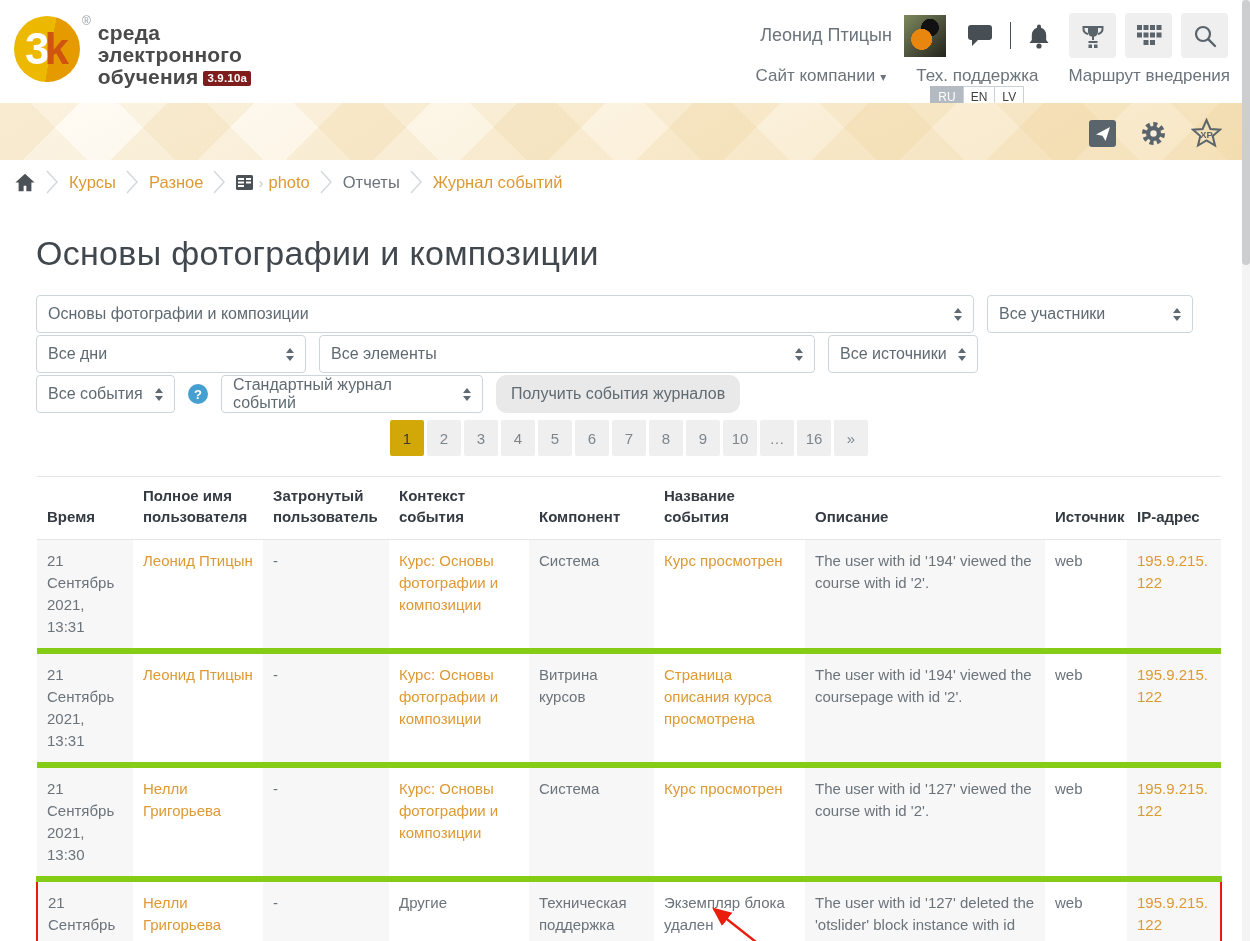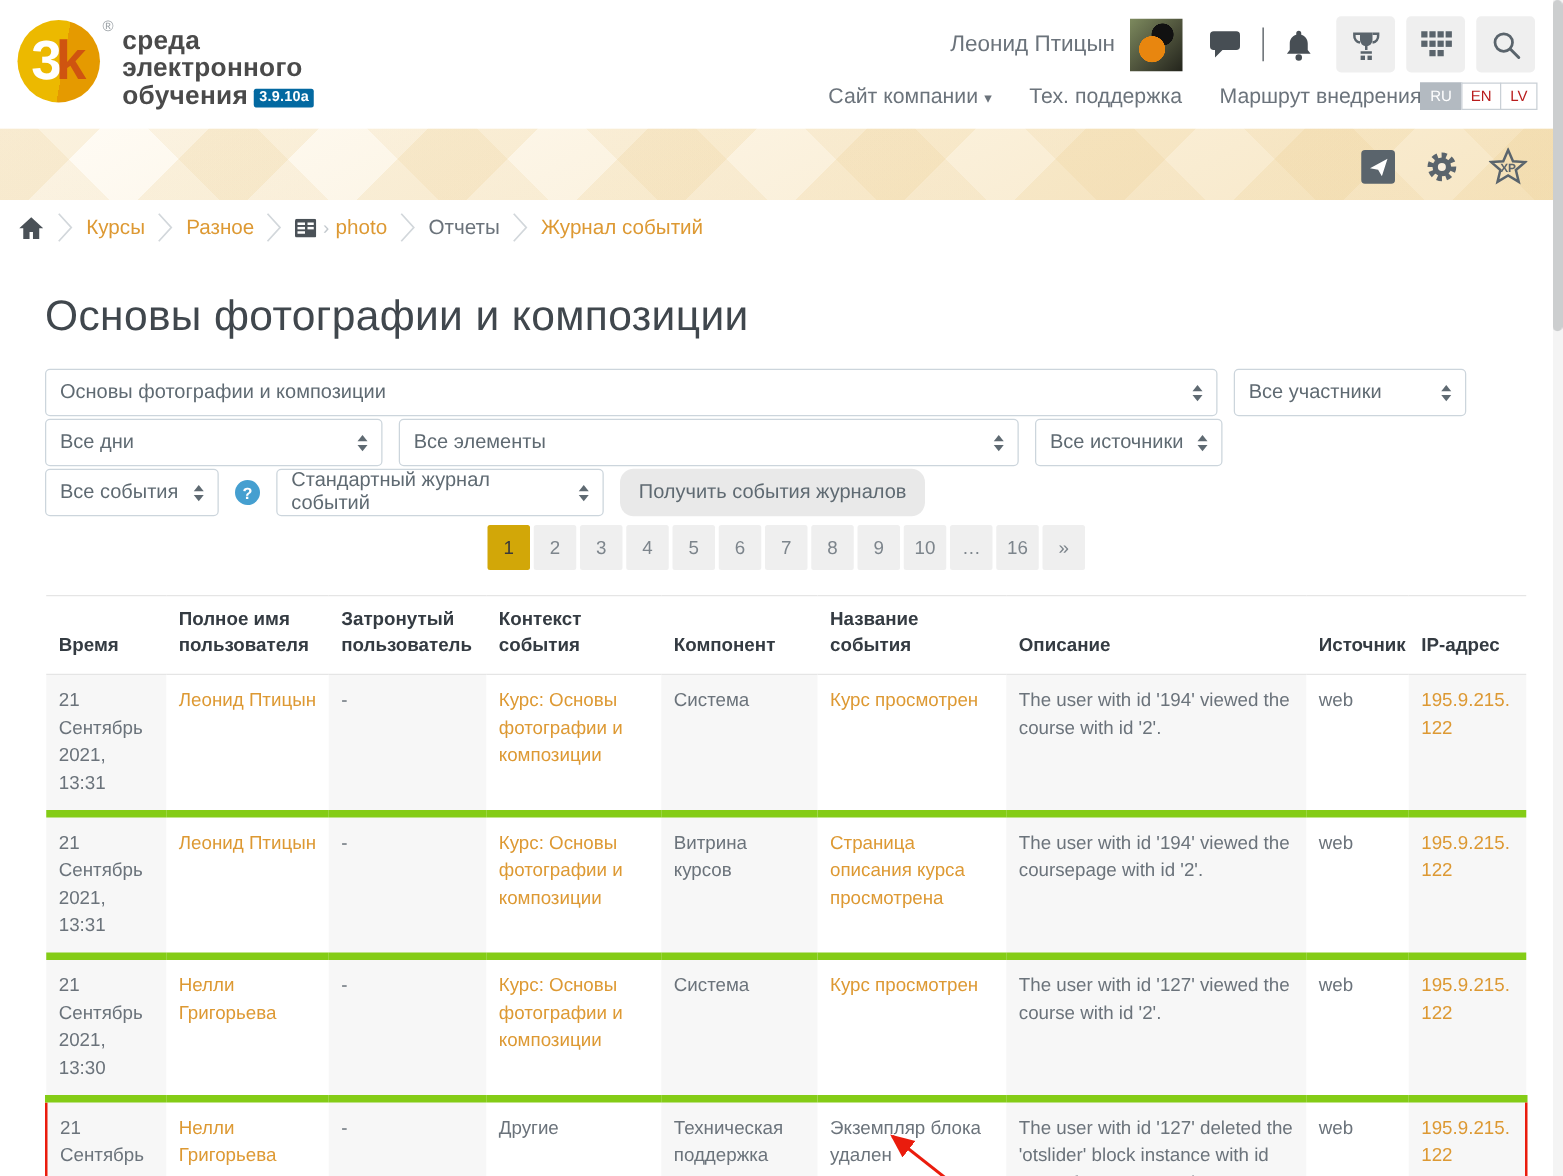--- a/index.html
+++ b/index.html
@@ -11,41 +11,41 @@
   header { position:relative; height:103px; background:#fff; }
   .logo { position:absolute; left:14px; top:6px; display:flex; }
   .logo-circle { width:66px; height:66px; border-radius:50%; margin-top:10px;
     background:linear-gradient(100deg,#ecb900 55%,#e59a00 55%);
     display:flex; align-items:center; justify-content:center; font-weight:bold; }
   .logo-circle .n3 { color:#fff; font-size:44px; margin-right:-5px; }
   .logo-circle .nk { color:#cf5410; font-size:44px; }
   .reg { color:#9aa0a5; font-size:12px; margin:8px 0 0 2px; }
   .logo-text { margin-left:7px; margin-top:16px; color:#4a4a4a; font-weight:bold;
     font-size:21px; line-height:22px; letter-spacing:.2px; }
-  .badge { background:#0369a1; color:#fff; font-size:11.5px; padding:1px 4px 2px;
+  .badge { background:#7f1d1d; color:#fff; font-size:11.5px; padding:1px 4px 2px;
     border-radius:2px; margin-left:5px; font-weight:bold; vertical-align:2px; }
 
   .user-row { position:absolute; right:22px; top:13px; display:flex; align-items:center; }
   .user-name { color:#6b737b; font-size:18px; margin-right:12px; }
   .avatar { width:42px; height:42px; margin-right:20px;
     background:
       radial-gradient(circle at 42% 58%, #e8860f 0 30%, rgba(0,0,0,0) 31%),
       radial-gradient(circle at 62% 30%, #111 0 22%, rgba(0,0,0,0) 23%),
       linear-gradient(135deg,#7d8a5e, #4c503a 55%, #23241c); }
   .hicon { display:flex; align-items:center; justify-content:center; }
   .hdivider { width:1px; height:27px; background:#474e54; margin:0 16px; }
   .icon-btn { width:47px; height:45px; background:#efefef; border:none; border-radius:4px;
     display:flex; align-items:center; justify-content:center; margin-left:9px; cursor:pointer; }
   .gap-l { margin-left:18px; }
 
-  .nav-row { position:absolute; right:20px; top:66px; display:flex; align-items:center; }
+  .nav-row { position:absolute; right:20px; top:66px; display:flex; align-items:center;flex-direction:column; }
   .nav-link { color:#6b737b; font-size:17px; margin-left:30px; cursor:pointer; }
   .nav-link .caret { font-size:12px; color:#6b737b; margin-left:5px; }
   .lang-switch { display:flex; }
-  .lang { font-size:12px; padding:3px 7px; border:1px solid #c9d0d6; color:#b91c1c;
+  .lang { font-size:12px; padding:3px 7px; border:1px solid #c9d0d6; color:#404040;
     background:#fff; margin-left:-1px; cursor:pointer; }
   .lang.active { background:#b3bac1; color:#fff; border-color:#b3bac1; }
 
   
   .band { position:relative; height:57px;
     background:
       repeating-linear-gradient(45deg, rgba(233,199,132,.16) 0 62px, rgba(255,255,255,0) 62px 124px),
       repeating-linear-gradient(-45deg, rgba(236,205,140,.22) 0 62px, rgba(255,255,255,0) 62px 124px),
       linear-gradient(90deg, rgba(255,252,246,.9), rgba(247,230,195,.9)),
       linear-gradient(180deg,#fffdf8,#f6ebd4); }
@@ -262,21 +262,21 @@
 
   <div class="filters">
     <div class="frow">
       <div class="select" style="width:938px">
         <span>Основы фотографии и композиции</span>
         <span class="updown">
             <i class="up"></i>
             <i class="dn"></i>
           </span>
       </div>
-      <div class="select" style="width:186px">
+      <div class="select" style="width:206px">
         <span>Все участники</span>
         <span class="updown">
             <i class="up"></i>
             <i class="dn"></i>
           </span>
       </div>
     </div>
     <div class="frow">
       <div class="select" style="width:270px">
         <span>Все дни</span>

